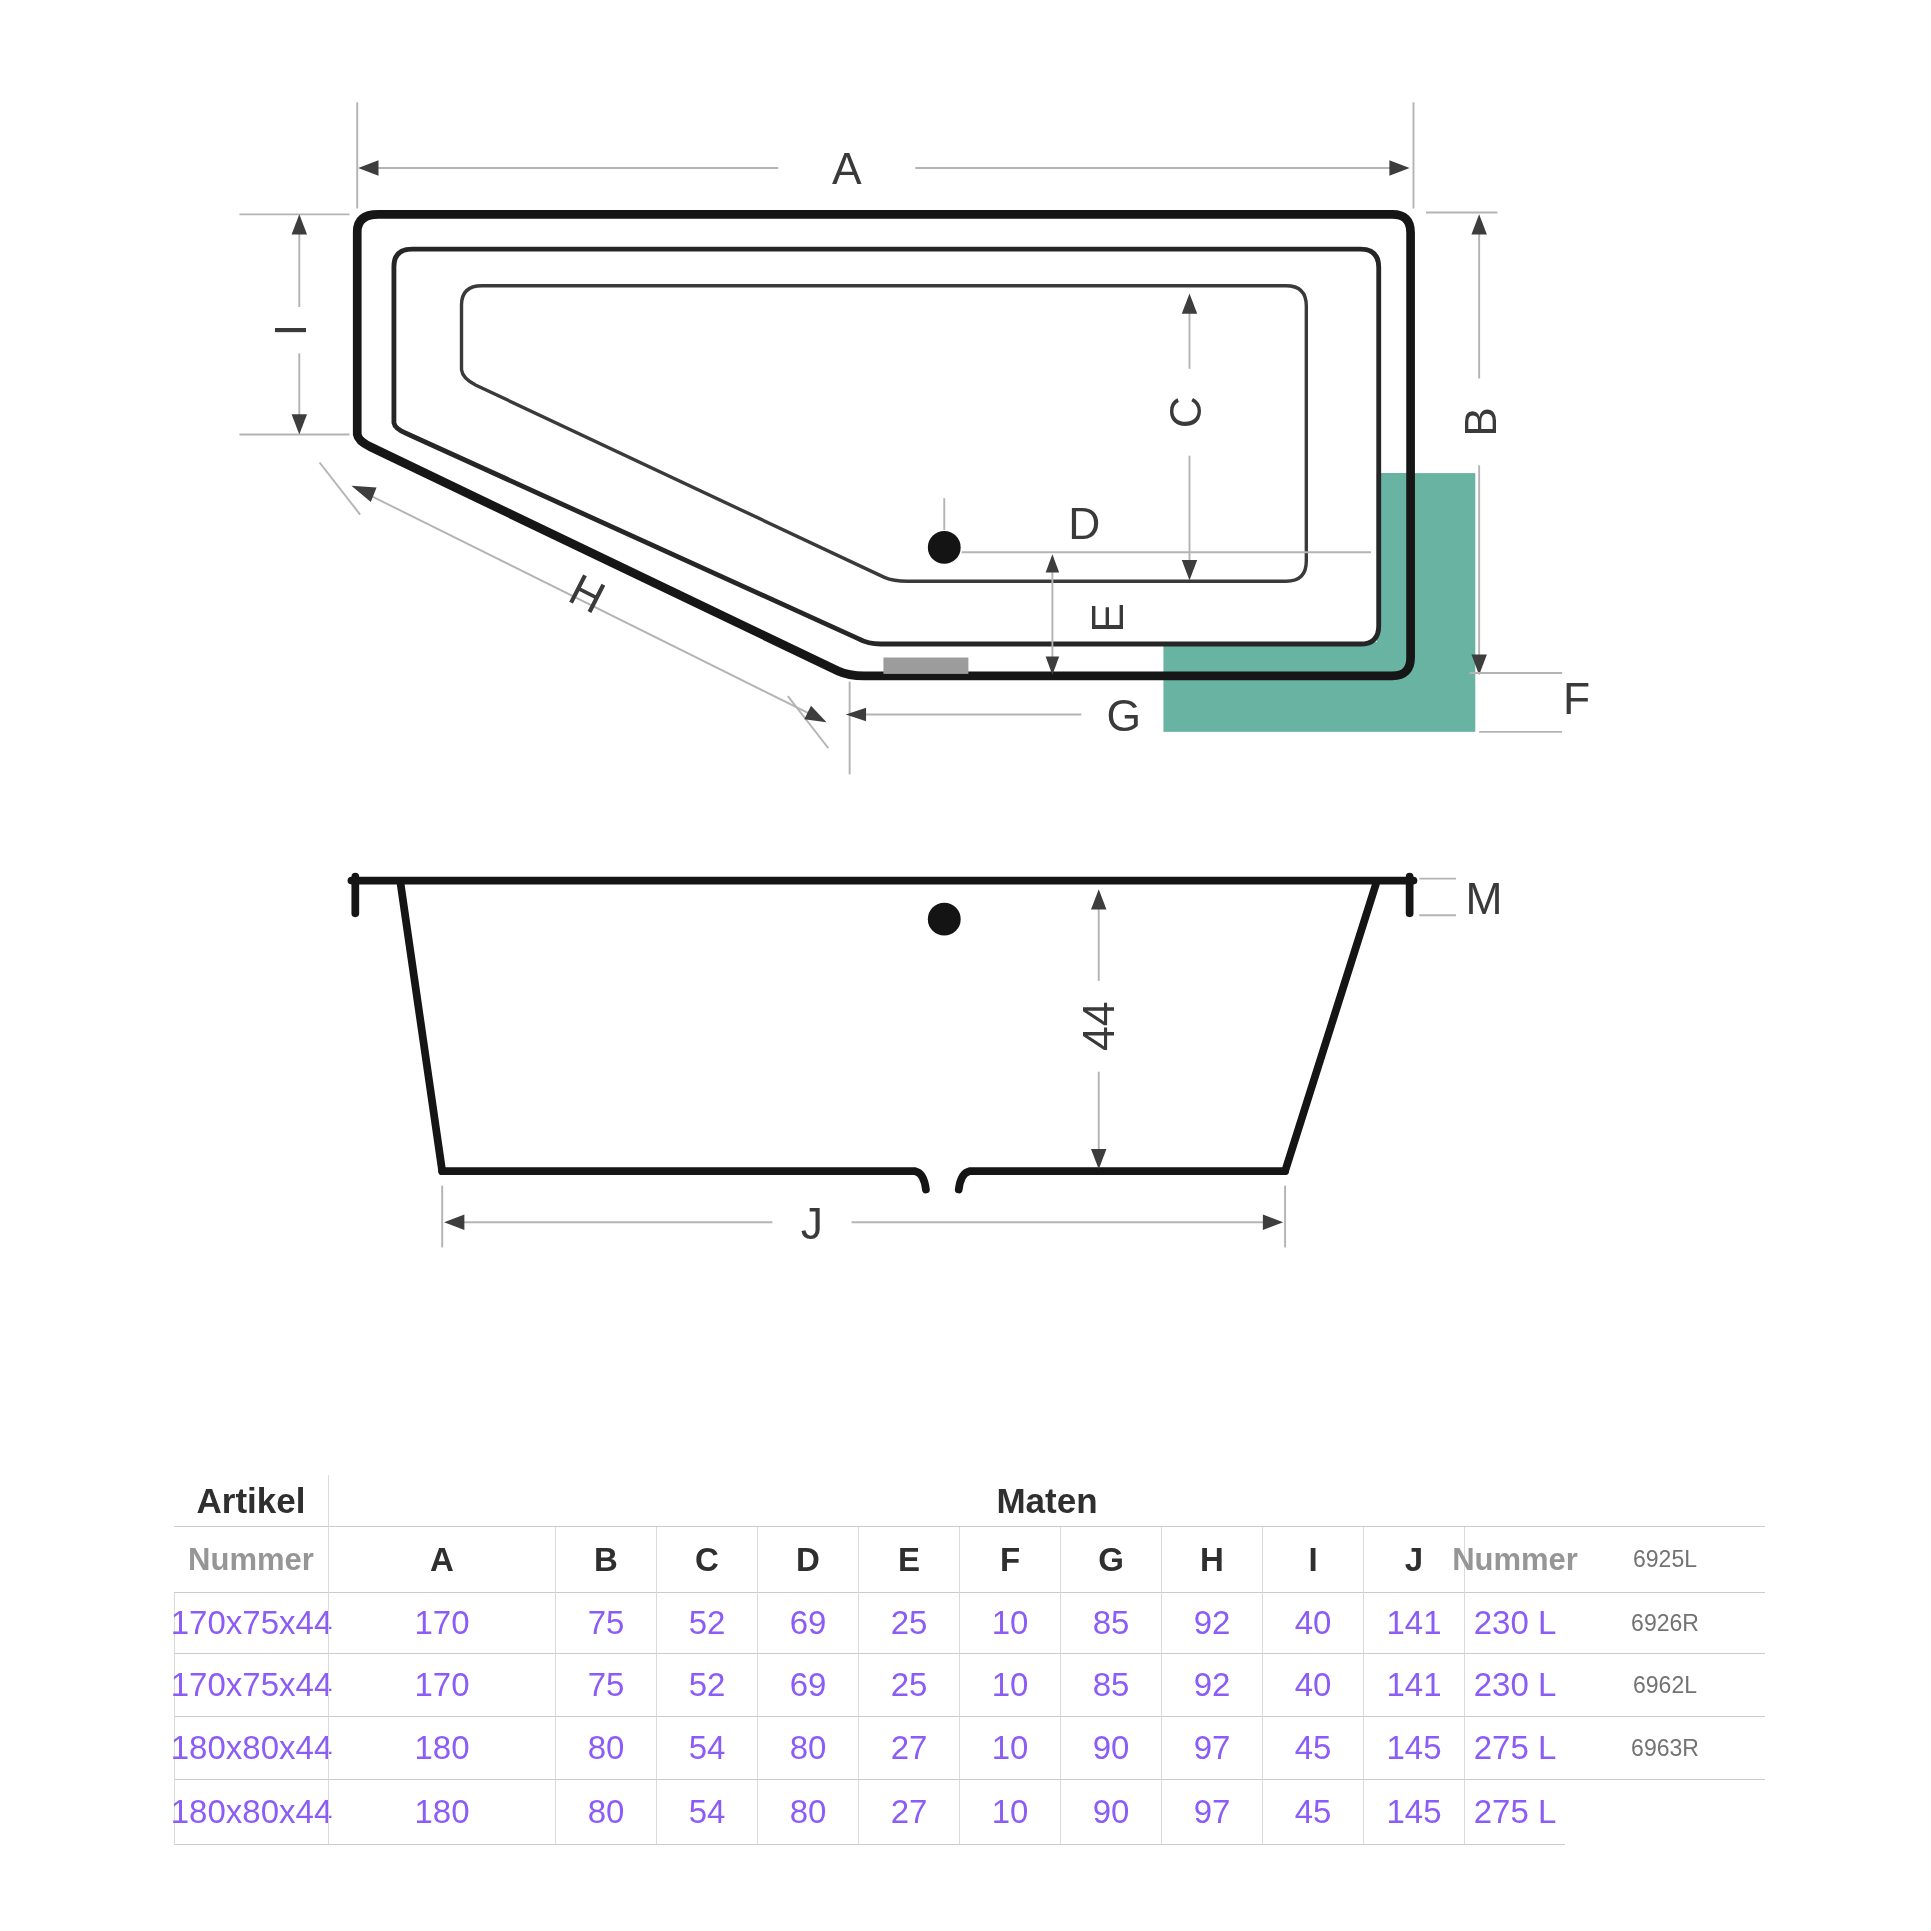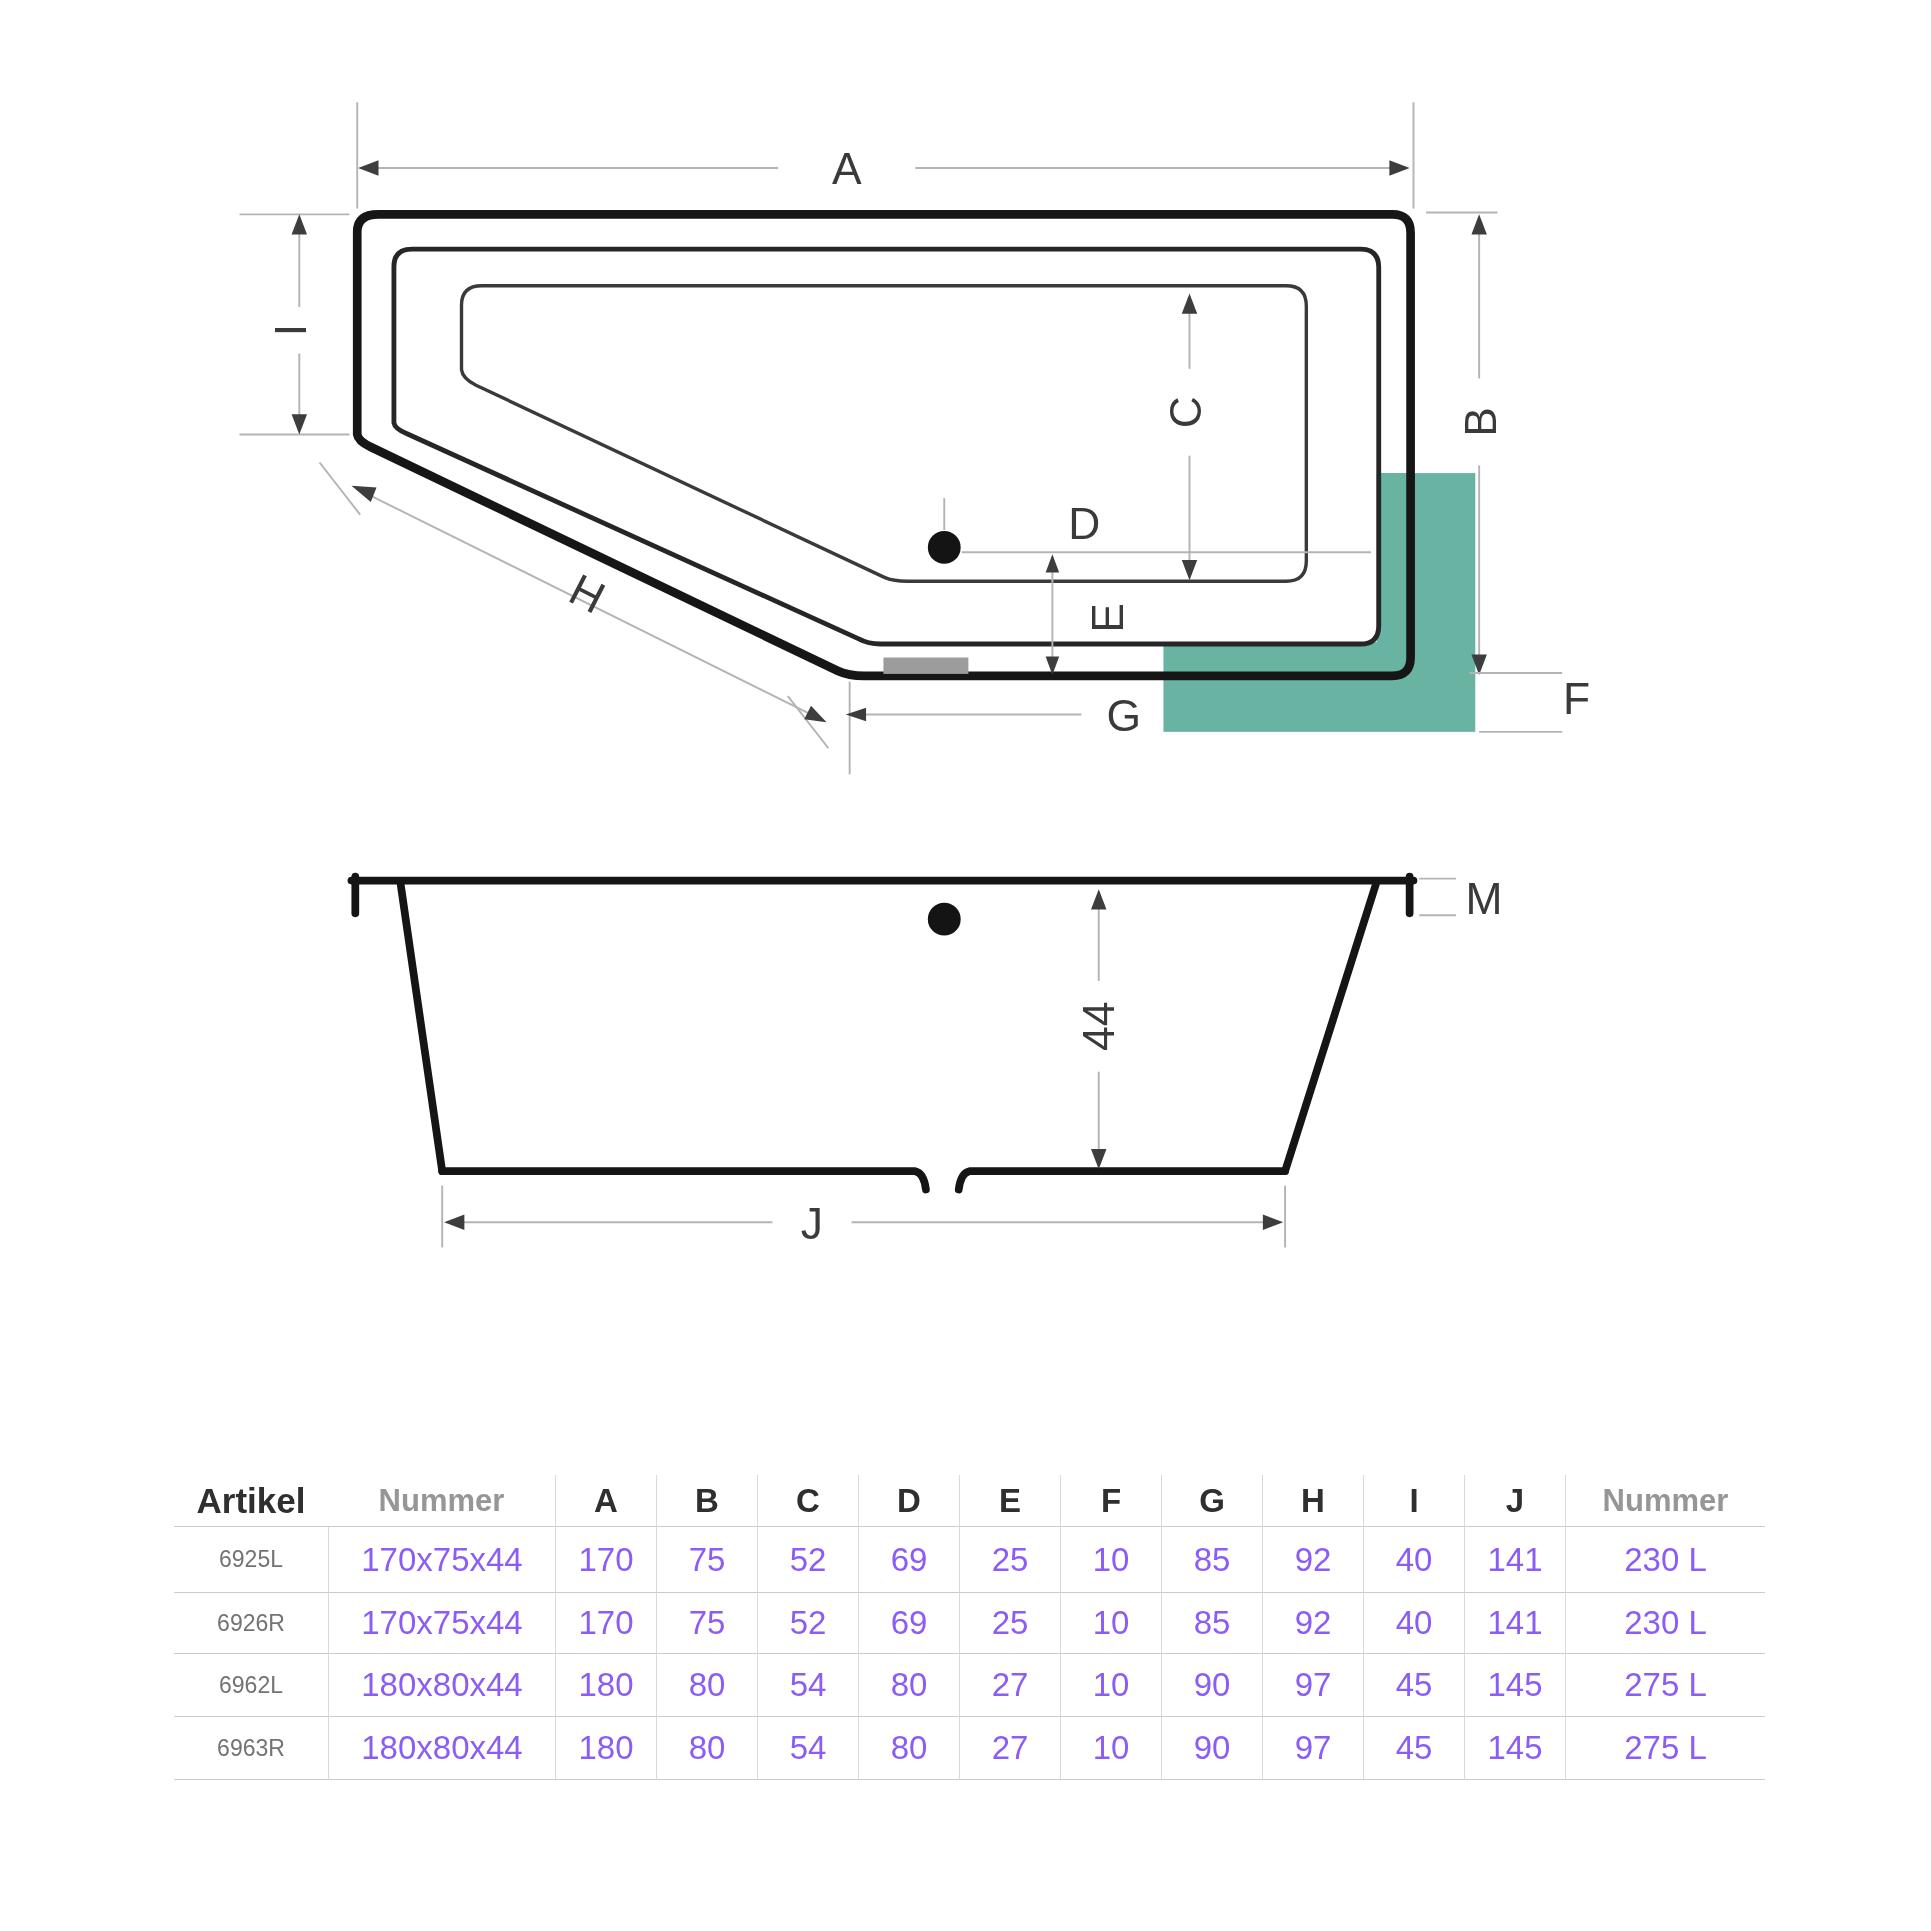--- a/index.html
+++ b/index.html
@@ -166,20 +166,21 @@
       <polygon class="dimarrow" points="460,1266 481,1258 481,1274"></polygon>
       <polygon class="dimarrow" points="1329,1266 1308,1258 1308,1274"></polygon>
       <text class="dimlabel" x="841" y="1283" text-anchor="middle">J</text>
     </g>
   </g>
 </svg>
 
 <div class="spec-table">
 
   <div class="cell h1 bb">Artikel</div>
+  <div class="cell h1 maten bb bl">Maten</div>
 
   <div class="cell hgray bb">Nummer</div>
   <div class="cell hletter bb bl">A</div>
   <div class="cell hletter bb bl">B</div>
   <div class="cell hletter bb bl">C</div>
   <div class="cell hletter bb bl">D</div>
   <div class="cell hletter bb bl">E</div>
   <div class="cell hletter bb bl">F</div>
   <div class="cell hletter bb bl">G</div>
   <div class="cell hletter bb bl">H</div>

